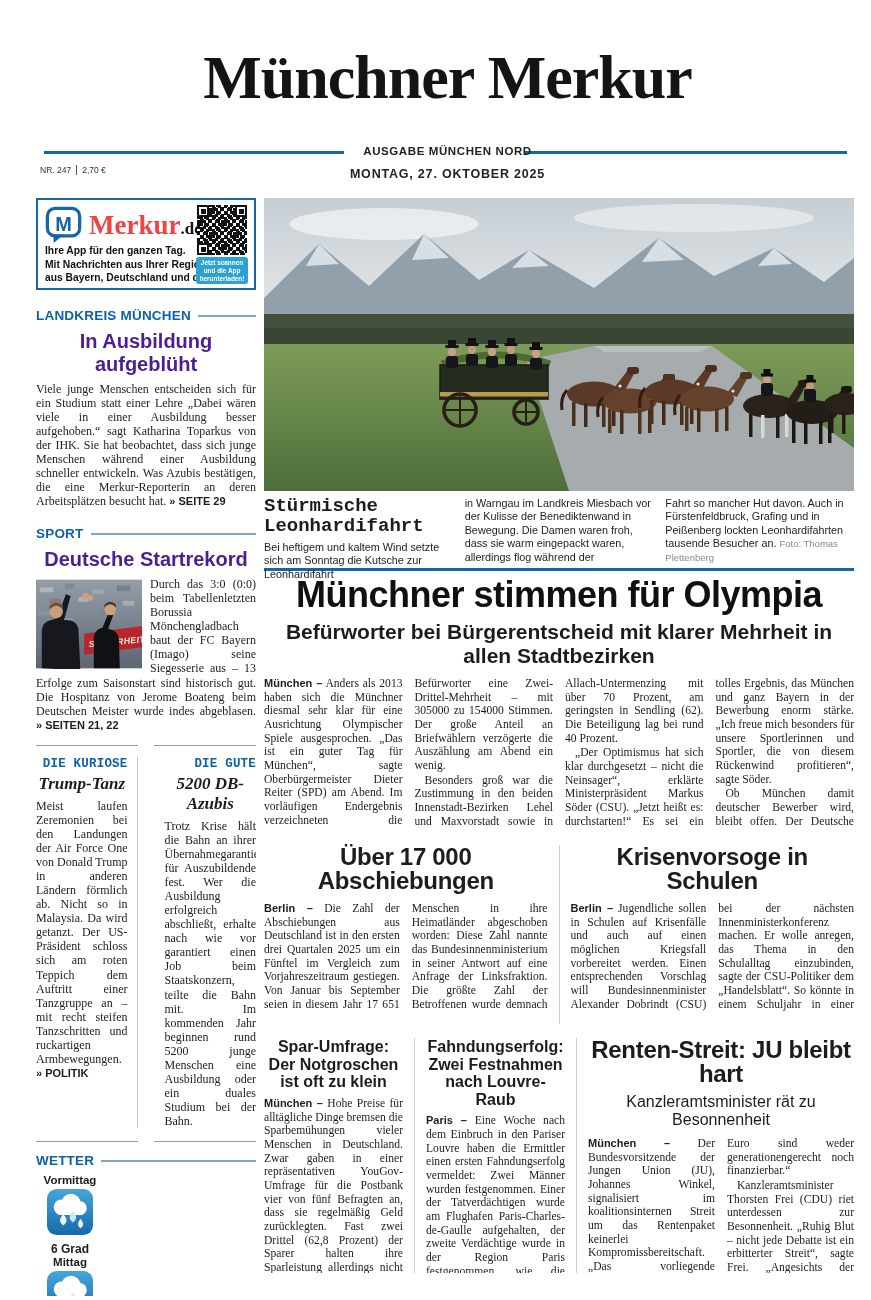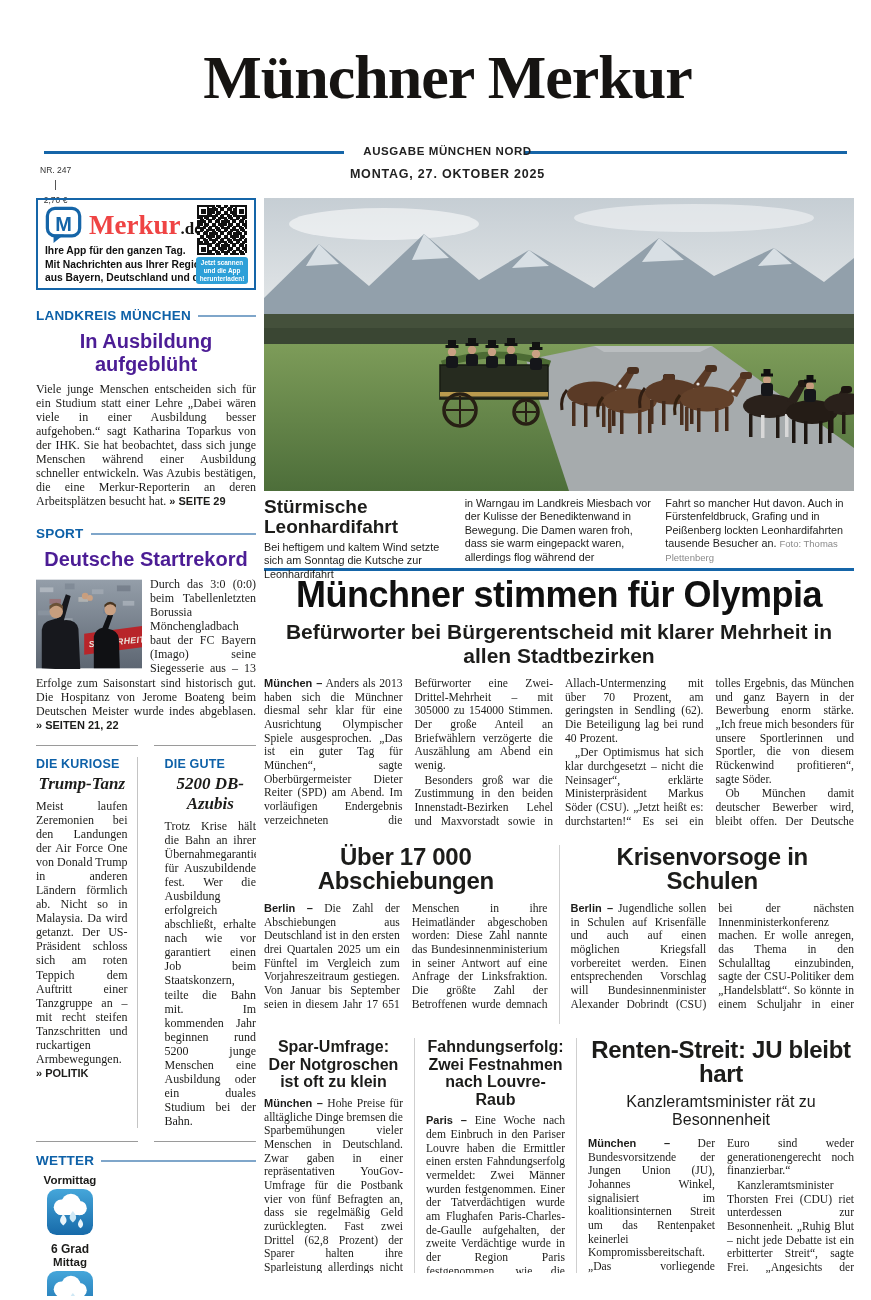--- a/index.html
+++ b/index.html
@@ -10,21 +10,21 @@
     font-family:"Liberation Serif",serif;font-weight:700;font-size:62px;letter-spacing:-1px;color:#161412;}
   .dateline-wrap{position:absolute;top:143px;left:44px;right:20px;height:46px;}
   .rule-blue{position:absolute;height:3px;background:#1565a8;top:8px;}
   .rule-left{left:0;width:300px;}
   .rule-right{right:4px;width:322px;}
   .edition{position:absolute;top:2px;left:0;width:100%;text-align:center;
     font-family:"Liberation Sans",sans-serif;font-weight:700;font-size:11.5px;letter-spacing:.6px;color:#222;}
   .pubdate{position:absolute;top:24px;left:0;width:100%;text-align:center;
     font-family:"Liberation Sans",sans-serif;font-weight:700;font-size:12.5px;letter-spacing:.8px;color:#222;}
   .issue-line{position:absolute;top:165px;left:40px;font-family:"Liberation Sans",sans-serif;
-    font-size:8.5px;color:#333;display:flex;align-items:center;gap:5px;flex-direction:column;}
+    font-size:8.5px;color:#333;display:flex;align-items:center;gap:5px;}
   .issue-line .vbar{width:1px;height:10px;background:#555;}
   
   .kicker{display:flex;align-items:center;gap:7px;color:#0e61a8;
     font-family:"Liberation Sans",sans-serif;font-weight:700;font-size:13.5px;letter-spacing:.2px;}
   .kicker .rule{flex:1;height:2px;background:#7fa6ca;margin-top:1px;}
   .sec-head{font-family:"Liberation Sans",sans-serif;font-weight:700;font-size:20px;
     text-align:center;color:#4c1d95;margin:7px 0 6px 0;}
   .body-text{font-size:12px;line-height:1.17;text-align:justify;}
   .pref{font-family:"Liberation Sans",sans-serif;font-weight:700;font-size:11px;white-space:nowrap;}
   .dl{font-family:"Liberation Sans",sans-serif;font-weight:700;font-size:11px;}
@@ -47,33 +47,33 @@
   .qrlabel{margin-top:2px;background:#2ea0d8;color:#fff;border-radius:3px;
     font-family:"Liberation Sans",sans-serif;font-weight:700;font-size:6.4px;line-height:1.25;
     text-align:center;padding:1.5px 2px;}
   .lsec{margin-top:18px;}
   .sport-photo{float:left;width:106px;height:90px;margin:2px 8px 2px 0;}
   .sep-row{display:flex;gap:16px;margin:13px 0 11px 0;}
   .sep-row div{flex:1;height:1.5px;background:#9a9a9a;}
   .mini-wrap{display:flex;}
   .mini{flex:1;min-width:0;}
   .mini + .mini{border-left:1px solid #c4c4c4;padding-left:27px;margin-left:9px;}
-  .mini .kicker{justify-content:flex-start;font-size:12.5px;}
+  .mini .kicker{justify-content:flex-end;font-size:12.5px;font-family:Liberation Mono, monospace;}
   .mini-head{font-family:"Liberation Serif",serif;font-style:italic;font-weight:700;
     font-size:17px;text-align:center;margin:3px 0 5px 0;}
   .wx-row{display:flex;justify-content:space-between;margin-top:6px;padding:0 2px;flex-direction:column;}
   .wx{width:64px;text-align:center;}
   .wx-label{font-family:"Liberation Sans",sans-serif;font-weight:700;font-size:11.5px;margin-bottom:3px;}
   .wx-temp{font-family:"Liberation Sans",sans-serif;font-weight:700;font-size:12px;margin-top:3px;}
   
   #rightcol{position:absolute;left:264px;top:198px;width:590px;height:1075px;overflow:hidden;}
   .mainphoto{display:block;width:590px;height:293px;}
   .cap-row{display:flex;gap:12px;padding-top:6px;height:68px;}
   .cap-col{flex:1;min-width:0;font-family:"Liberation Sans",sans-serif;font-size:10.8px;line-height:1.25;}
-  .cap-head{font-family:Liberation Sans, sans-serif;font-weight:700;font-size:19px;line-height:1.05;margin-bottom:4px;}
+  .cap-head{font-family:Liberation Mono, monospace;font-weight:700;font-size:19px;line-height:1.05;margin-bottom:4px;}
   .credit{color:#8a8a8a;font-size:9.5px;}
   .lead-rule{height:3px;background:#1565a8;margin:3px 0 6px 0;}
   .lead-head{font-family:"Liberation Sans",sans-serif;font-weight:700;font-size:36px;line-height:1.0;
     letter-spacing:-.5px;text-align:center;color:#101010;}
   .lead-sub{font-family:"Liberation Sans",sans-serif;font-weight:700;font-size:21px;text-align:center;margin-top:7px;}
   .cols4{column-count:4;column-gap:12px;height:156px;overflow:hidden;margin-top:9px;
     font-size:11.6px;line-height:1.18;text-align:justify;}
   .art-row{display:flex;margin-top:12px;}
   .art{flex:1;min-width:0;}
   .art + .art{border-left:1px solid #cfcfcf;margin-left:11px;padding-left:11px;}

